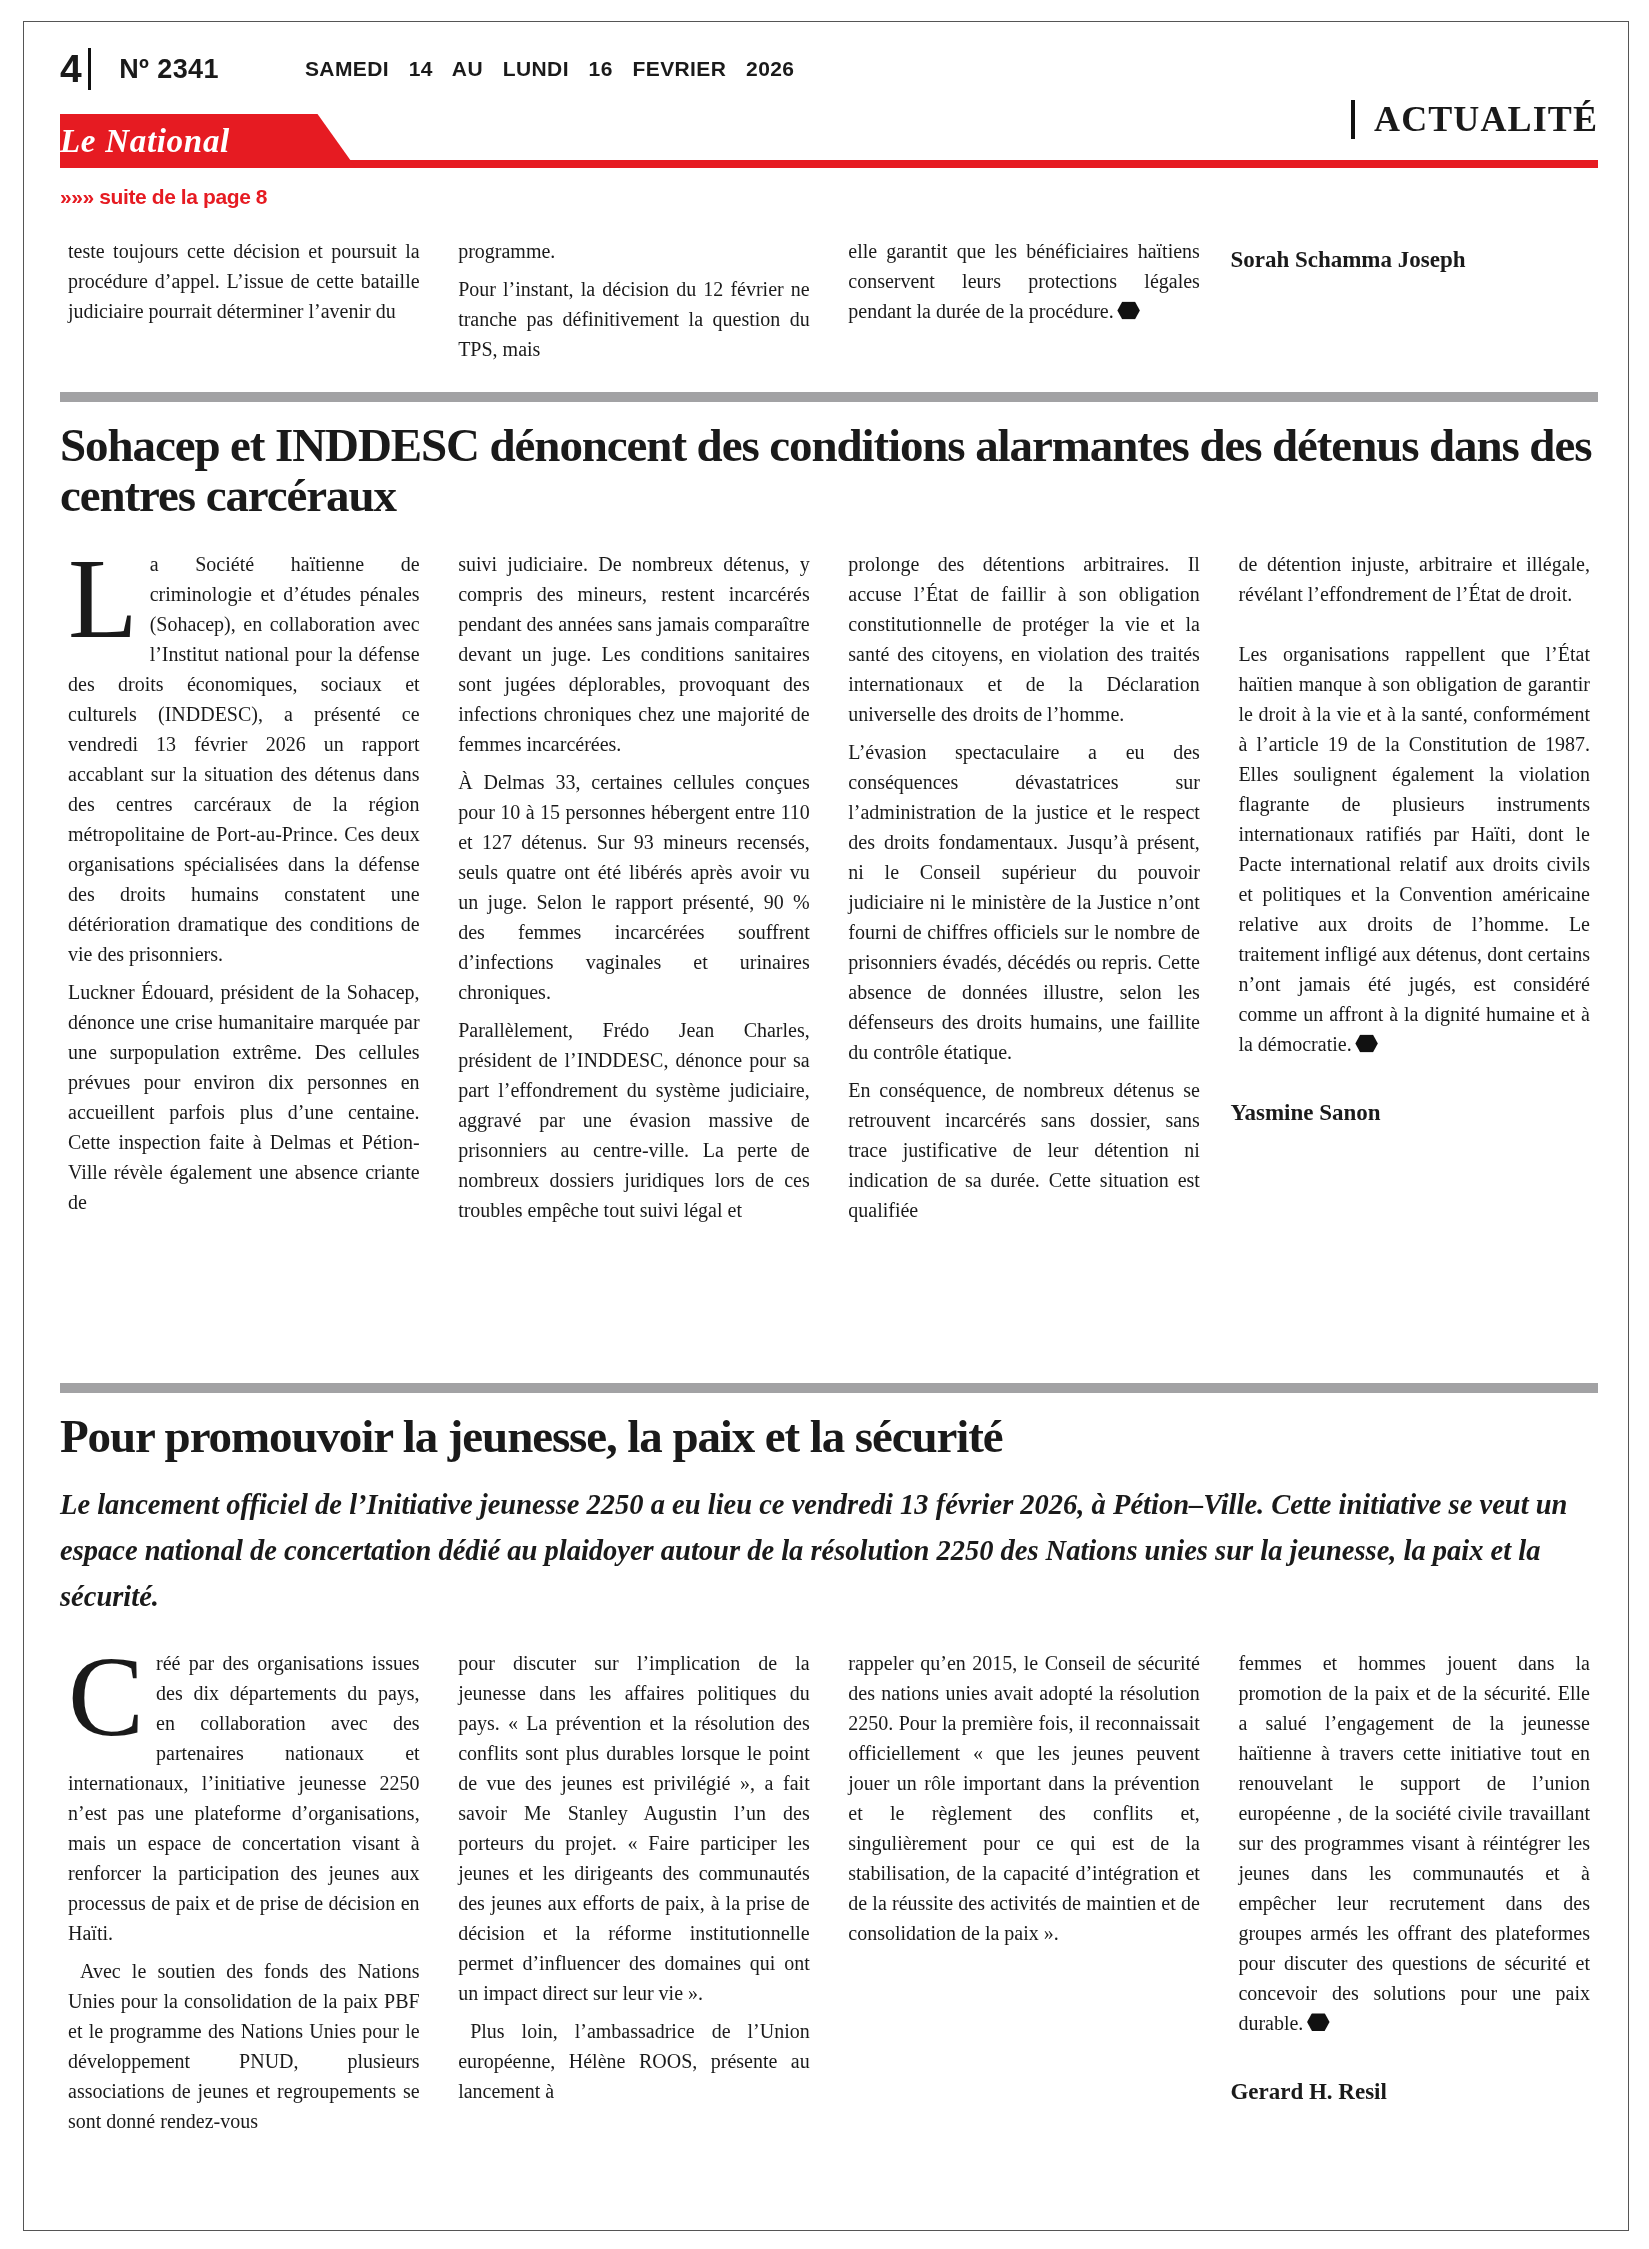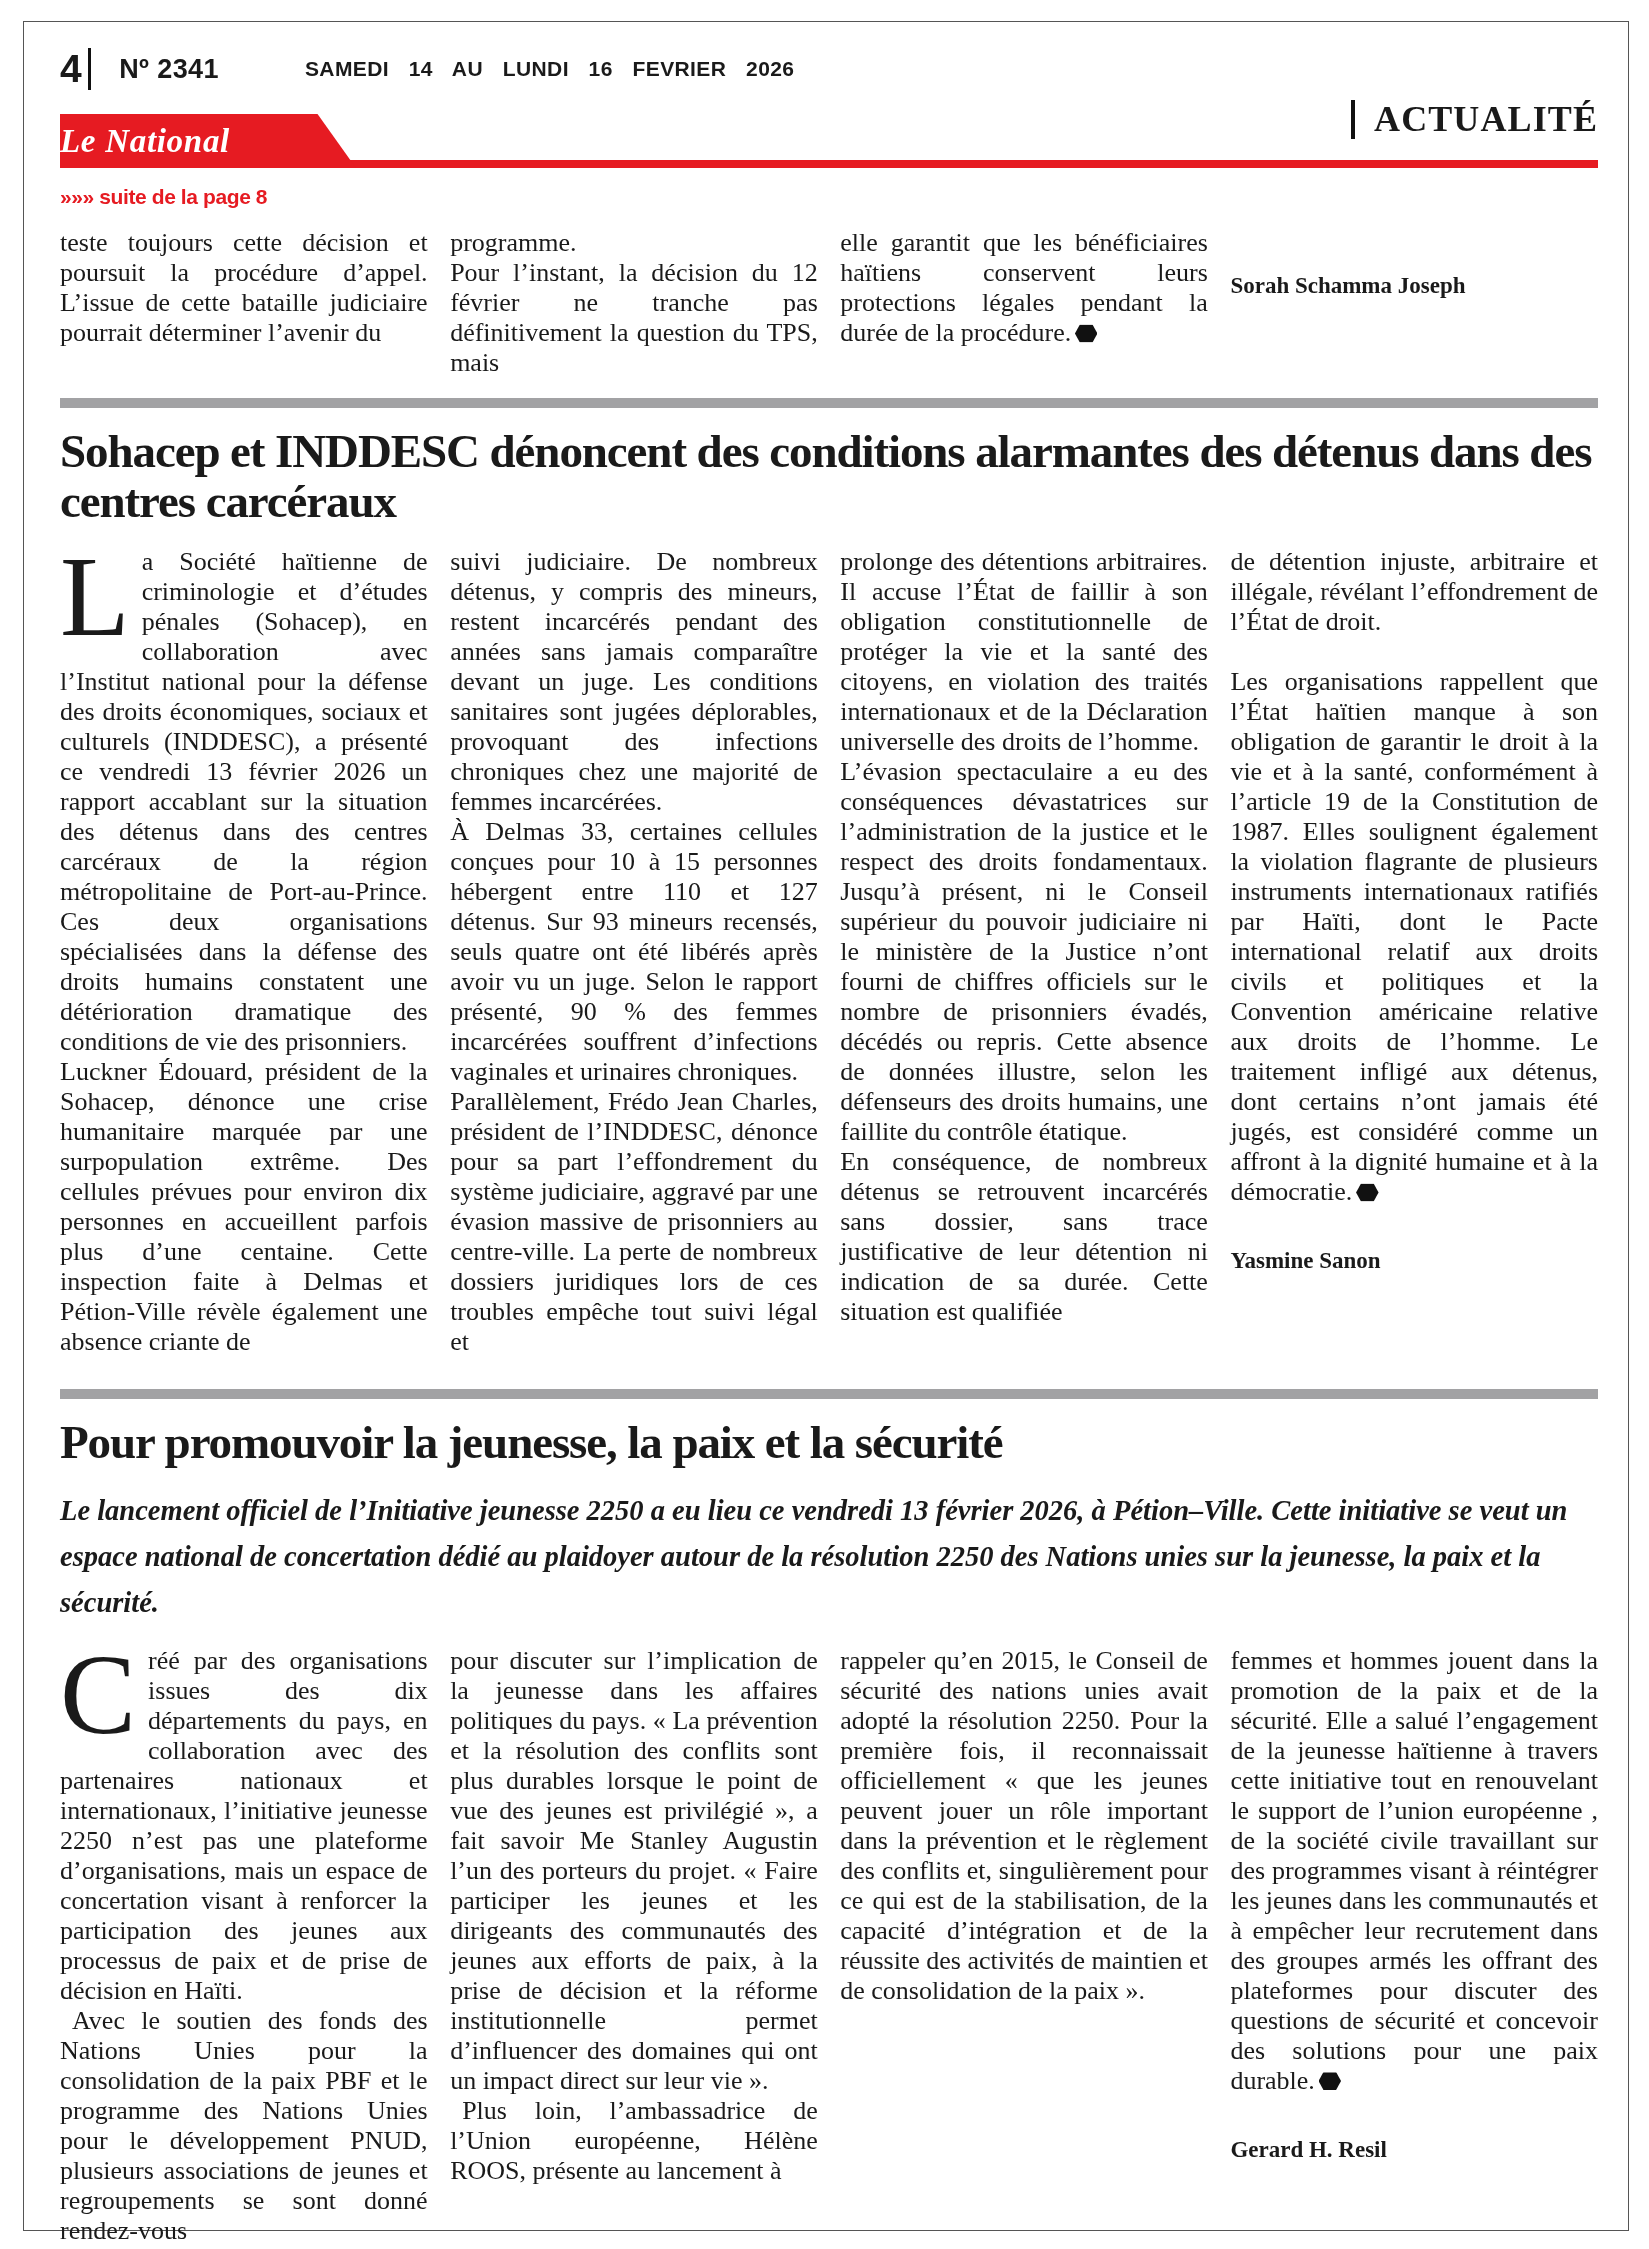--- a/index.html
+++ b/index.html
@@ -42,32 +42,32 @@
   .continuation {
     margin-top:16.5px; color:var(--red,#e61b22);
     font-family:"Liberation Sans", sans-serif; font-weight:bold;
     font-size:21px; letter-spacing:-0.4px;
   }
 
   
   .cols { display:grid; grid-template-columns:repeat(4,1fr); column-gap:22.5px; }
   .col  { text-align:justify; }
   .body-p {
-    margin:0; font-size:26px; line-height:30px; hyphens:auto;
+    margin:8px; font-size:20px; line-height:30px; hyphens:auto;
   }
   .drop::first-letter {
     float:left; font-size:114px; line-height:84px;
     padding:7.5px 12px 0 0; font-weight:normal;
   }
   .ind { text-indent:12px; }
   .mt  { margin-top:30px; }
   .byline { margin:0; font-weight:bold; font-size:23px; line-height:30px; }
   .byline.push { margin-top:39px; }
   .art1 { min-height:133px; margin-top:19.5px; }
-  .art1 .byline { margin-top:43px; }
+  .art1 .byline { margin-top:17px; }
   .art2 { min-height:822px; }
   .art3 { min-height:660px; }
 
   .endmark {
     display:inline-block; width:22.5px; height:18px; background:#111;
     clip-path:polygon(22% 0, 78% 0, 100% 50%, 78% 100%, 22% 100%, 0 50%);
     margin-left:3.7px; transform:translateY(1.5px);
   }
 
   .divider { height:10.5px; background:var(--divider-gray,#a2a2a4); margin:19.5px 0 0; }

